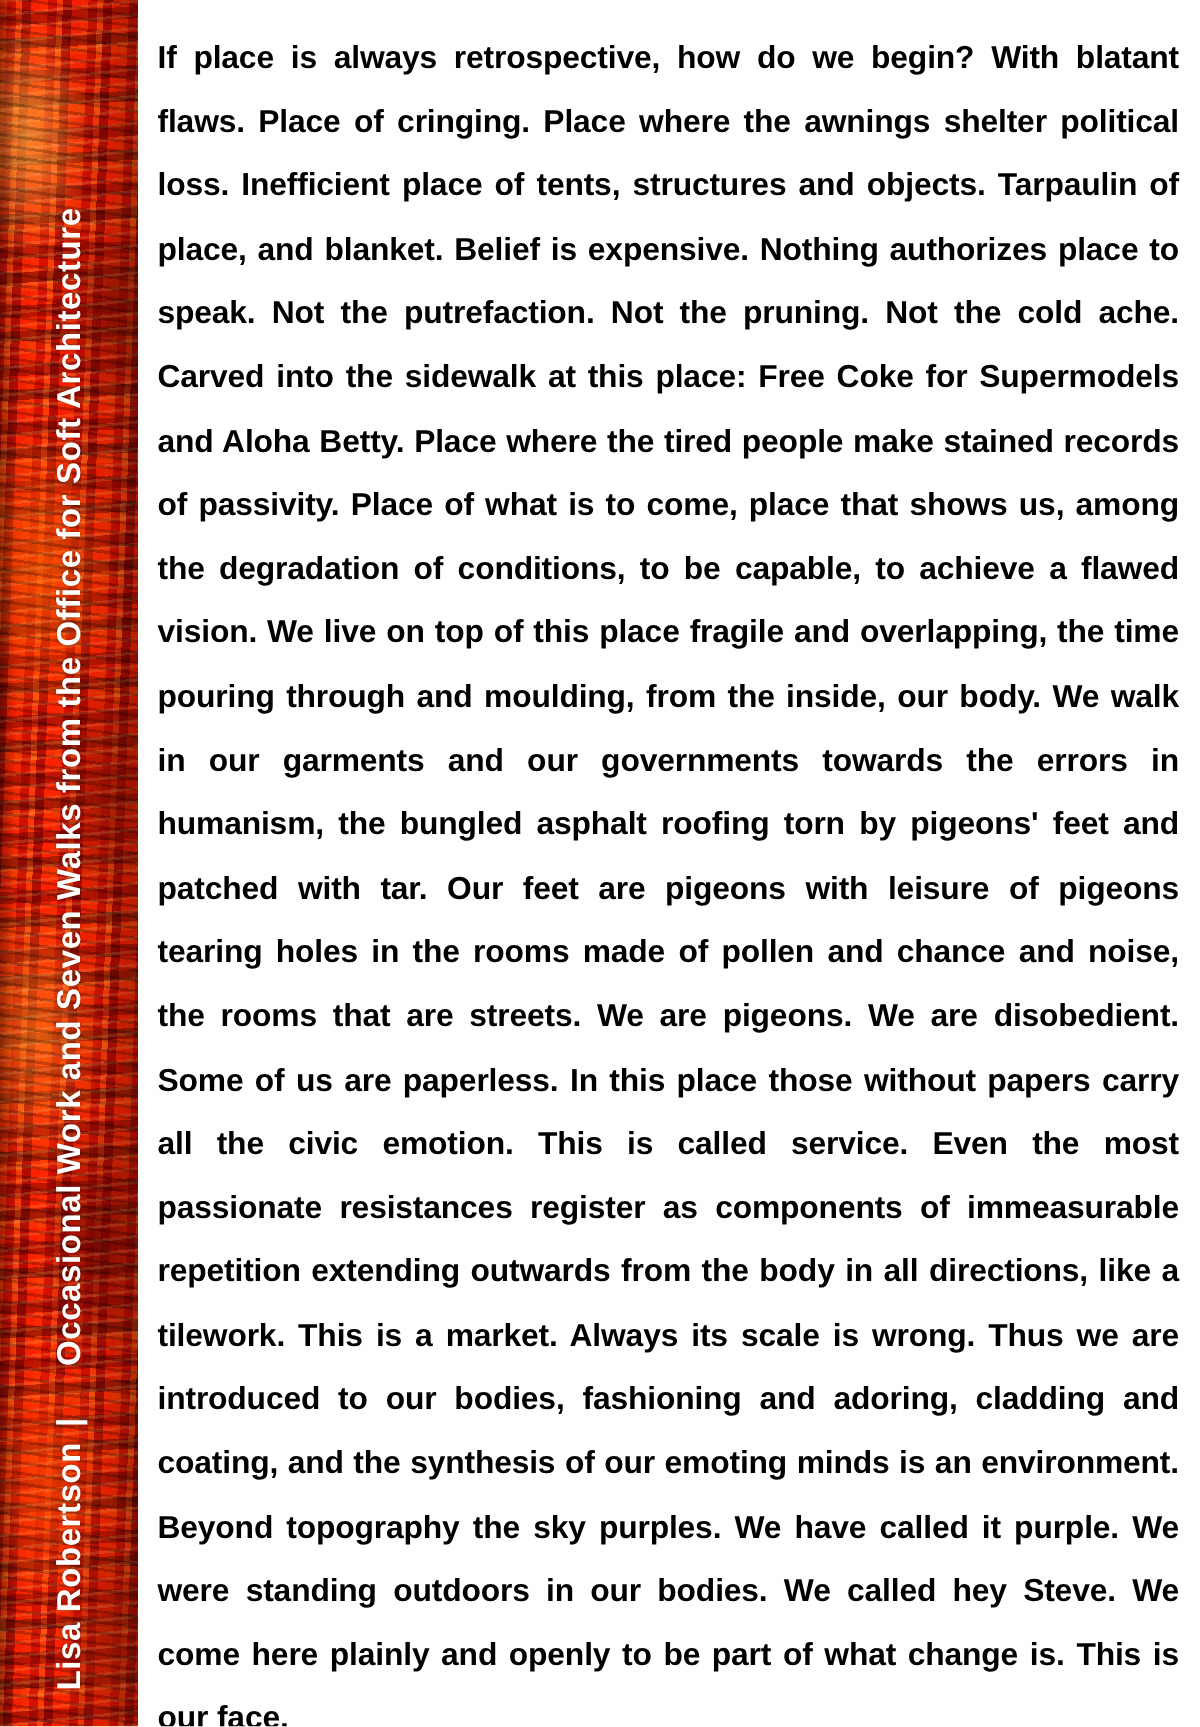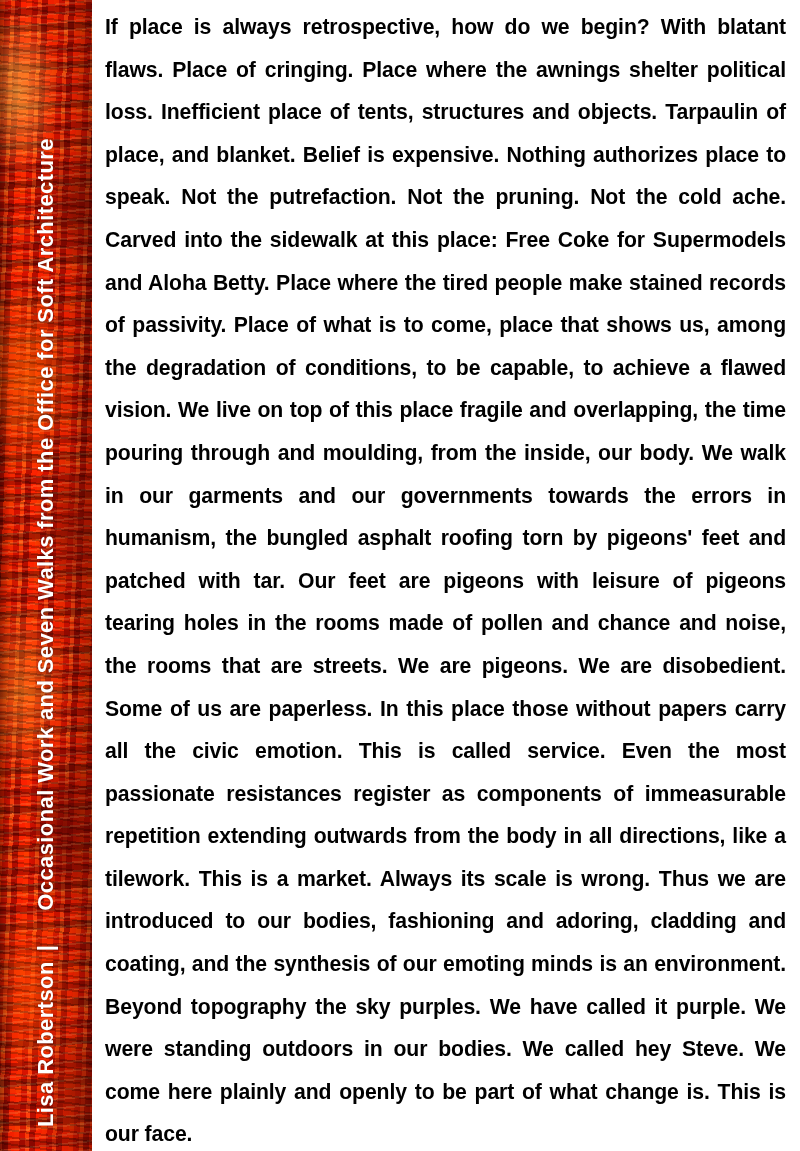--- a/index.html
+++ b/index.html
@@ -128,21 +128,21 @@
     top: 0;
     width: 8px;
     height: 1151px;
     background: #ffffff;
   }
 
   
   #textblock {
     position: absolute;
     left: 100px;
-    top: 0;
+    top: 12px;
     width: 700px;
     height: 1005px;
     padding: 6px 14px 0 5px;
     box-sizing: border-box;
   }
   #body-copy {
     margin: 0;
     color: #000000;
     font-family: "Liberation Sans", sans-serif;
     font-weight: bold;

